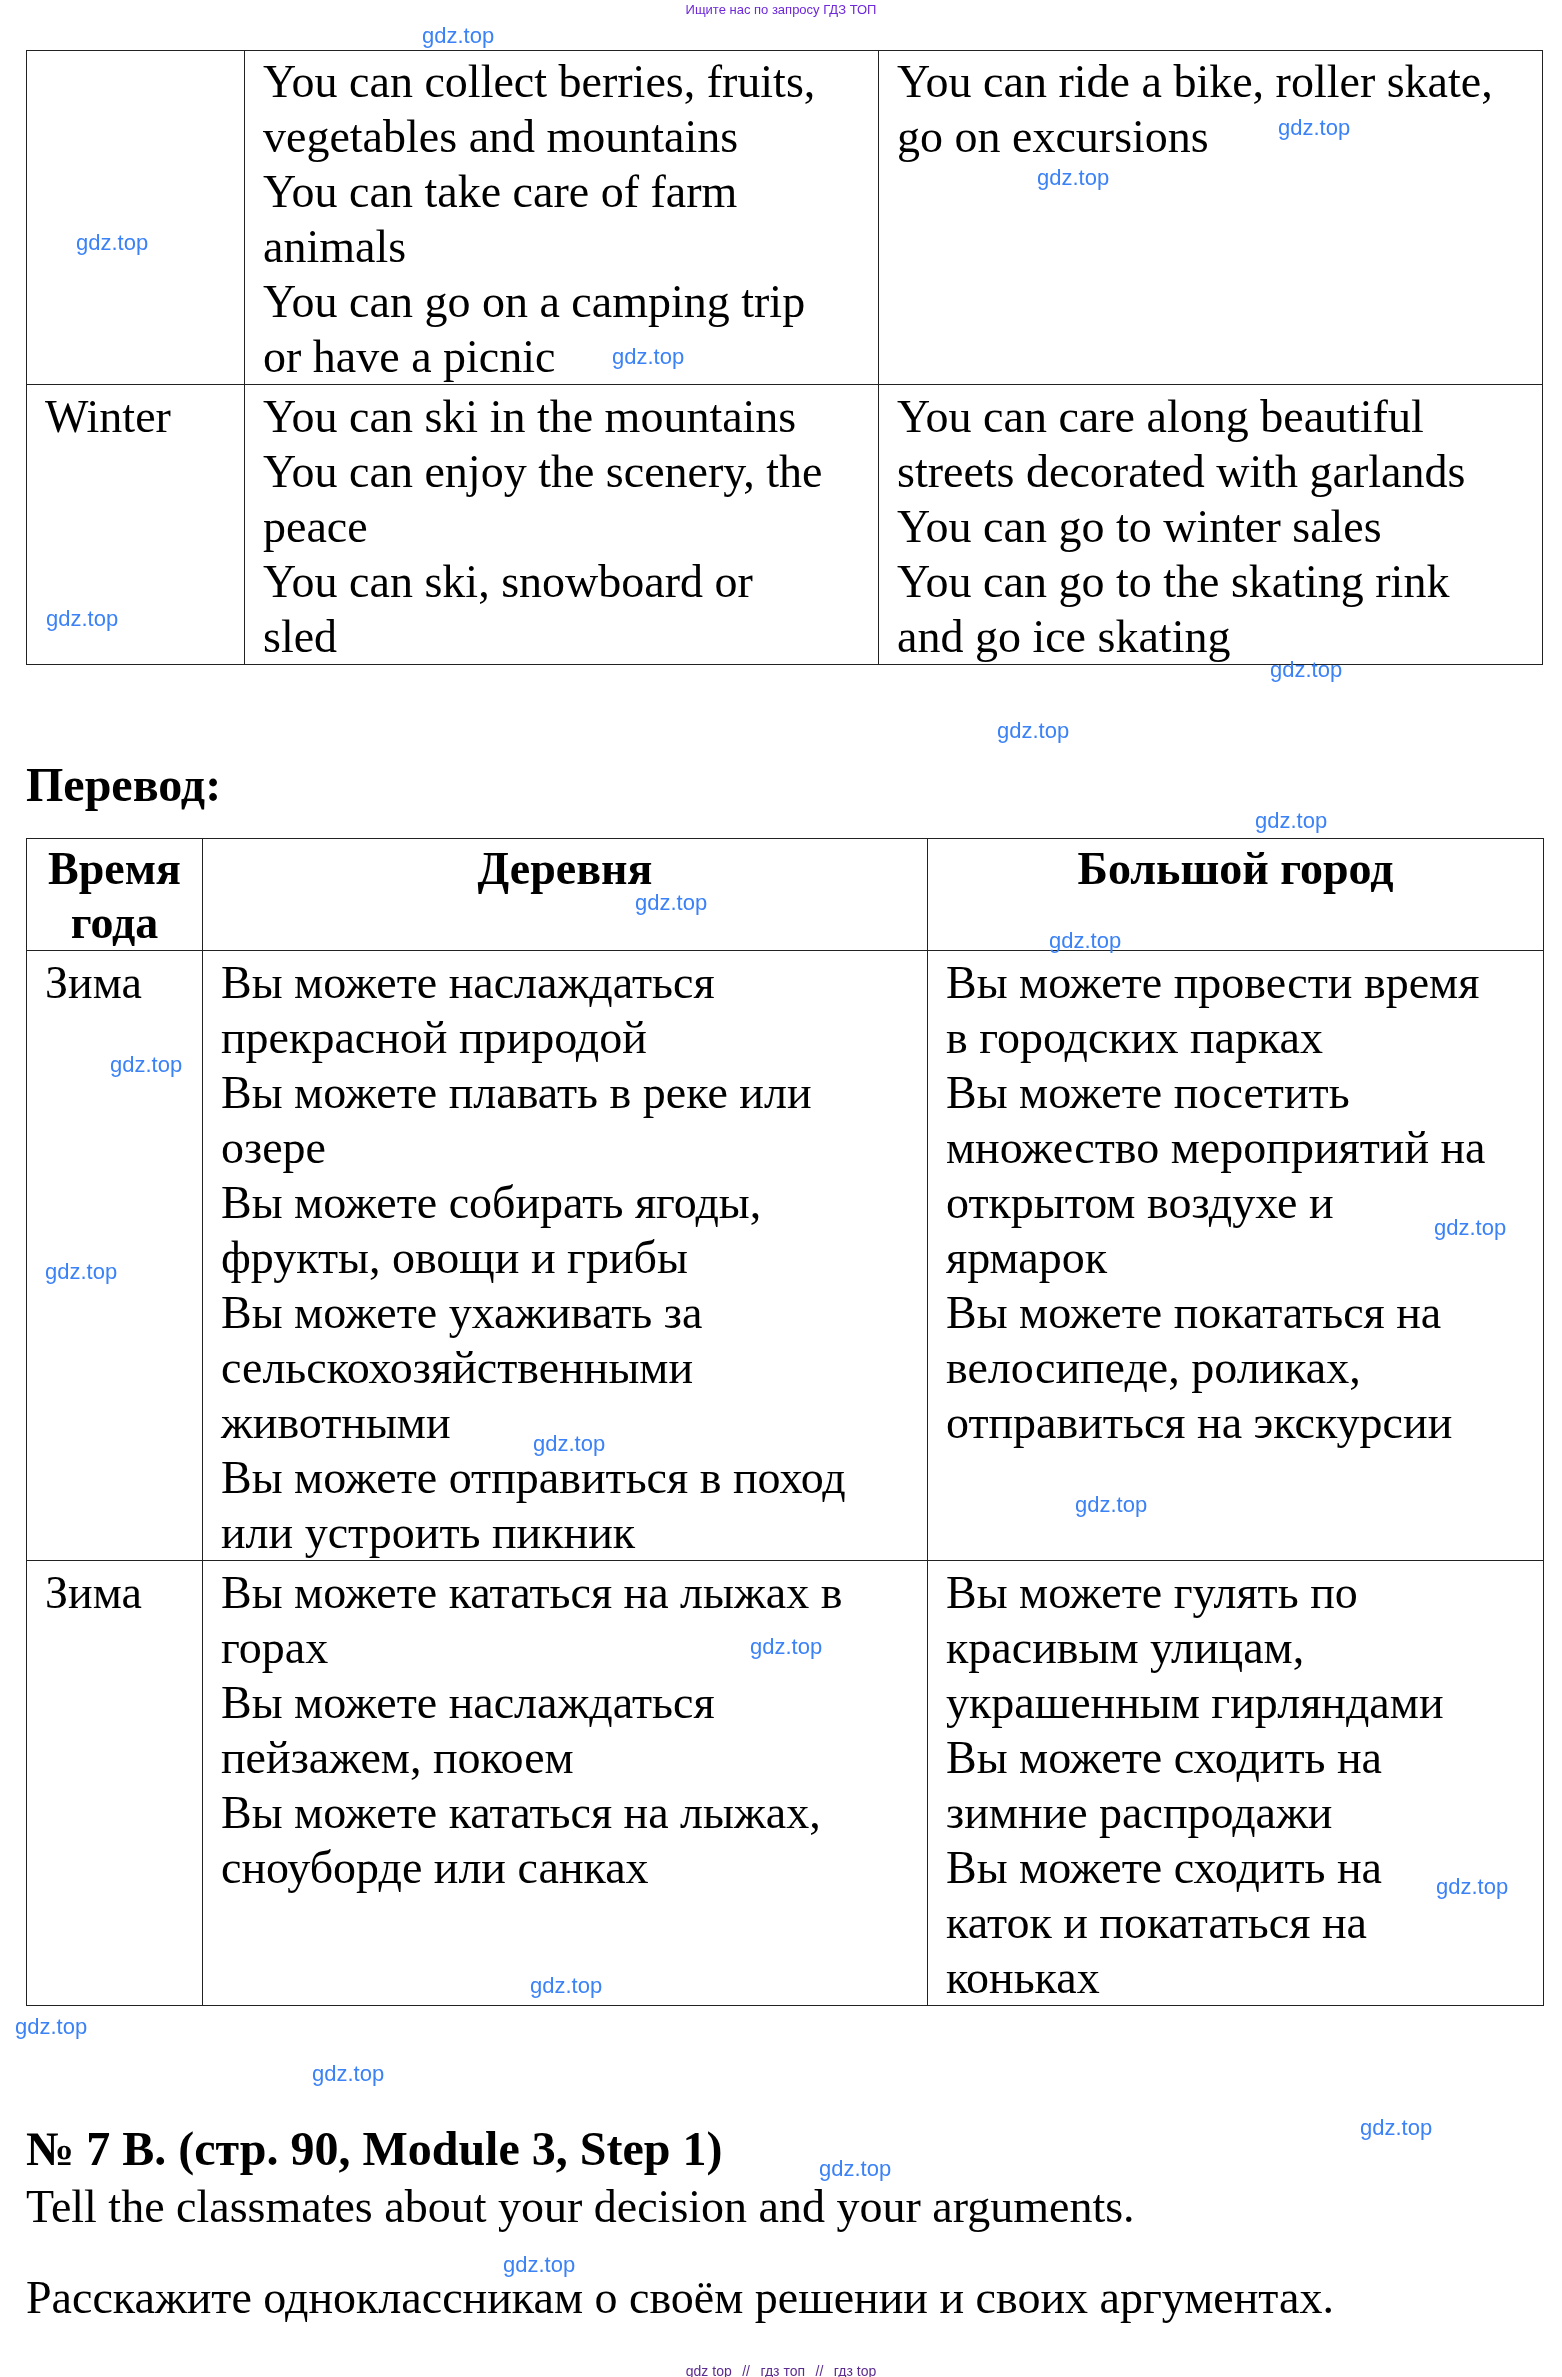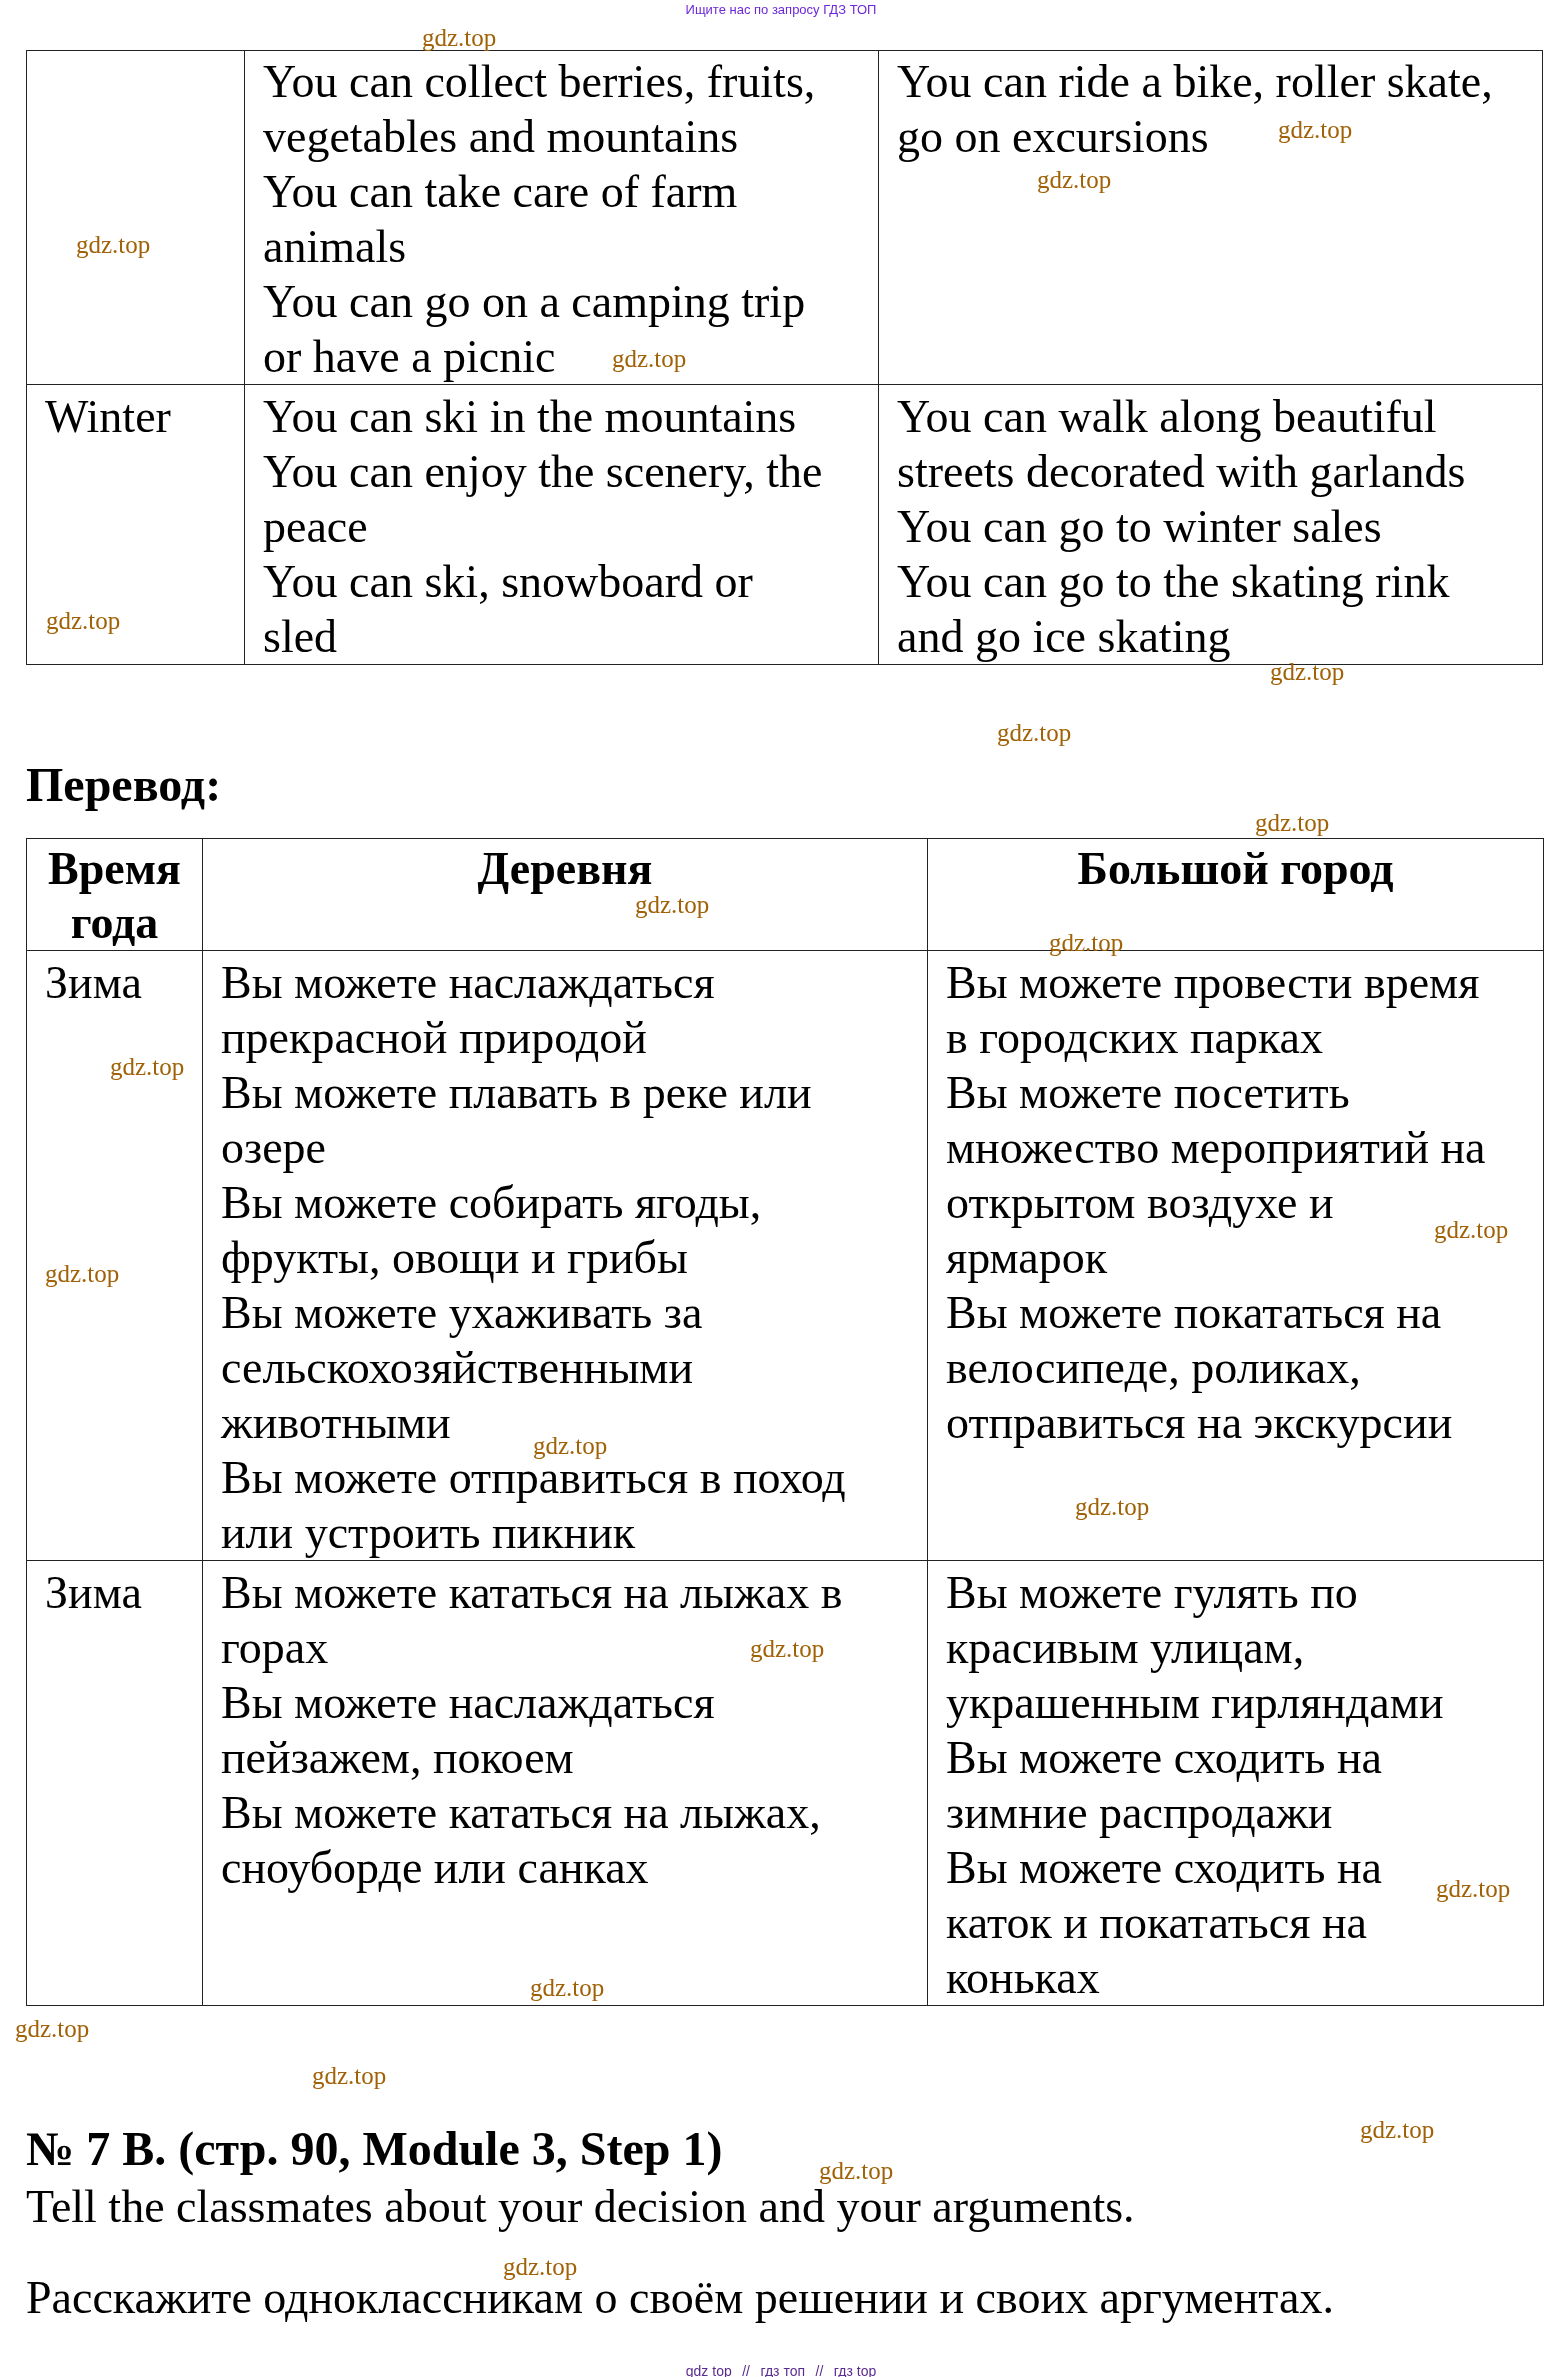--- a/index.html
+++ b/index.html
@@ -1,21 +1,21 @@
 <!DOCTYPE html>
 <html style="font-size:13px"><head>
 <meta charset="utf-8">
 <style>
   html, body { margin: 0; padding: 0; background: #ffffff; }
   body { width: 1562px; height: 2377px; position: relative; overflow: hidden;
          font-family: "Liberation Serif", serif; color: #000; }
   .banner { position: absolute; top: 1.6px; left: 0; width: 1562px; text-align: center;
             font-family: "Liberation Sans", sans-serif; font-size: 13px; color: #6d28d9; }
-  .wm { position: absolute; font-family: Liberation Serif, serif; font-size: 25px;
-        color: #a16207; white-space: nowrap; z-index: 5; line-height: 1; }
+  .wm { position: absolute; font-family: Liberation Sans, sans-serif; font-size: 22px;
+        color: #3b82f6; white-space: nowrap; z-index: 5; line-height: 1; }
   table.grid { position: absolute; border-collapse: collapse; table-layout: fixed; padding-left: 13px; }
   table.grid td, table.grid th { border: 1.6px solid #222; vertical-align: top;
         padding: 3.3px 18px 0 18px; font-size: 46px; line-height: 55px; font-weight: normal; text-align: left; }
   table.grid th { font-weight: bold; text-align: center; line-height: 54px; }
   .cell-line { display: block; }
   #t1 { left: 26px; top: 50px; width: 1517px; }
   #t2 { left: 26px; top: 838px; width: 1517px; }
   .h2 { position: absolute; font-weight: bold; font-size: 48px; }
   .para { position: absolute; font-size: 46px; white-space: nowrap; }
   .footer { position: absolute; top: 2363px; left: 0; width: 1562px; text-align: center;
@@ -52,21 +52,21 @@
     <tr style="height:279px">
       <td><span>Winter</span></td>
       <td>
         <span class="cell-line">You can ski in the mountains</span>
         <span class="cell-line">You can enjoy the scenery, the</span>
         <span class="cell-line">peace</span>
         <span class="cell-line">You can ski, snowboard or</span>
         <span class="cell-line">sled</span>
       </td>
       <td>
-        <span class="cell-line">You can walk along beautiful</span>
+        <span class="cell-line">You can care along beautiful</span>
         <span class="cell-line">streets decorated with garlands</span>
         <span class="cell-line">You can go to winter sales</span>
         <span class="cell-line">You can go to the skating rink</span>
         <span class="cell-line">and go ice skating</span>
       </td>
     </tr>
   </tbody>
 </table>
 
 <div class="h2" style="left:26px; top:757px;">Перевод:</div>

